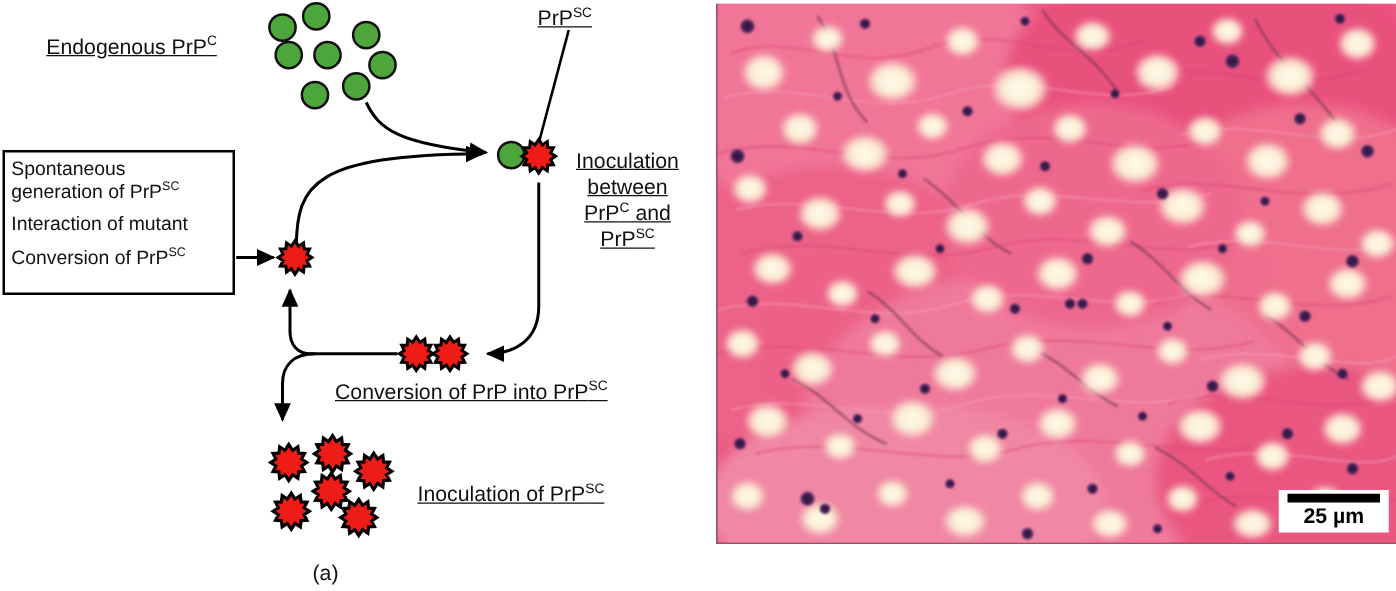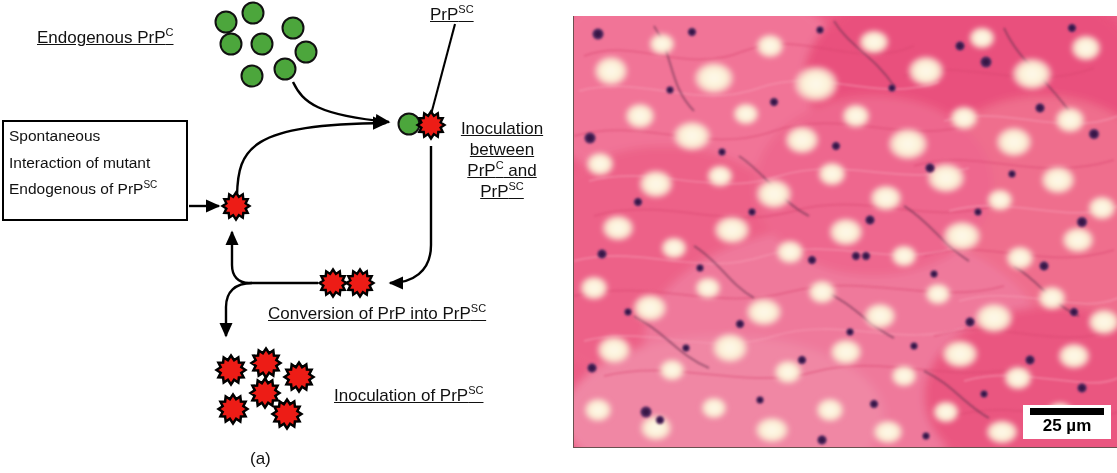--- a/index.html
+++ b/index.html
@@ -18,35 +18,35 @@
   .lbl sup{font-size:11px;line-height:0;vertical-align:super;}
   .ctr{text-align:center;white-space:normal;}
 
   #label-endogenous{left:37px;top:27px;}
   #label-prpsc-top{left:430px;top:4px;}
   #label-interaction{left:452px;top:118px;width:100px;}
   #label-conversion{left:268px;top:303px;}
   #label-accumulation{left:334px;top:385px;}
 
   #textbox{
-    position:absolute;left:2px;top:120px;width:186px;height:101px;
+    position:absolute;left:2px;top:120px;width:186px;height:116px;
     border:2px solid #000;background:#fff;box-sizing:border-box;
     padding:5px 4px 4px 5px;
   }
   .box-line{font-size:15.5px;line-height:17.5px;color:#111;}
   .box-line sup{font-size:10px;line-height:0;vertical-align:super;}
   .box-gap{height:9px;}
 
   .caption{position:absolute;font-size:17px;color:#111;}
   #caption-a{left:250px;top:449px;}
 
   
   #panel-b{position:absolute;left:573px;top:0px;width:544px;height:432px;}
   #micrograph{
-    position:absolute;left:0;top:16px;width:544px;height:432px;overflow:hidden;
+    position:absolute;left:0;top:3px;width:544px;height:432px;overflow:hidden;
     background:#e8537e;
     border-left:1px solid #6a5050;border-bottom:1px solid #6a5050;
     box-sizing:border-box;
   }
   #micro-svg{position:absolute;left:0;top:0;}
   #scalebar{
     position:absolute;right:6px;bottom:8px;
     background:#ffffff;padding:3px 7px 3px 7px;
     display:flex;flex-direction:column;align-items:center;
   }
@@ -150,28 +150,29 @@
       <span>Conversion of PrP into PrP</span><sup>SC</sup>
     </div>
 
     <div class="lbl" id="label-accumulation">
       <span>Inoculation of PrP</span><sup>SC</sup>
     </div>
 
     <div id="textbox">
       <div class="box-line">
         <div>Spontaneous</div>
+        <div><span>generation of PrP</span><sup>SC</sup></div>
       </div>
       <div class="box-gap"></div>
       <div class="box-line">
         <div>Interaction of mutant</div>
       </div>
       <div class="box-gap"></div>
       <div class="box-line">
-        <div><span>Endogenous of PrP</span><sup>SC</sup></div>
+        <div><span>Conversion of PrP</span><sup>SC</sup></div>
       </div>
     </div>
 
     <div class="caption" id="caption-a">(a)</div>
   </div>
 
   <div id="panel-b">
     <div id="micrograph">
 
       <svg id="micro-svg" width="544" height="432" viewBox="0 0 544 432">

